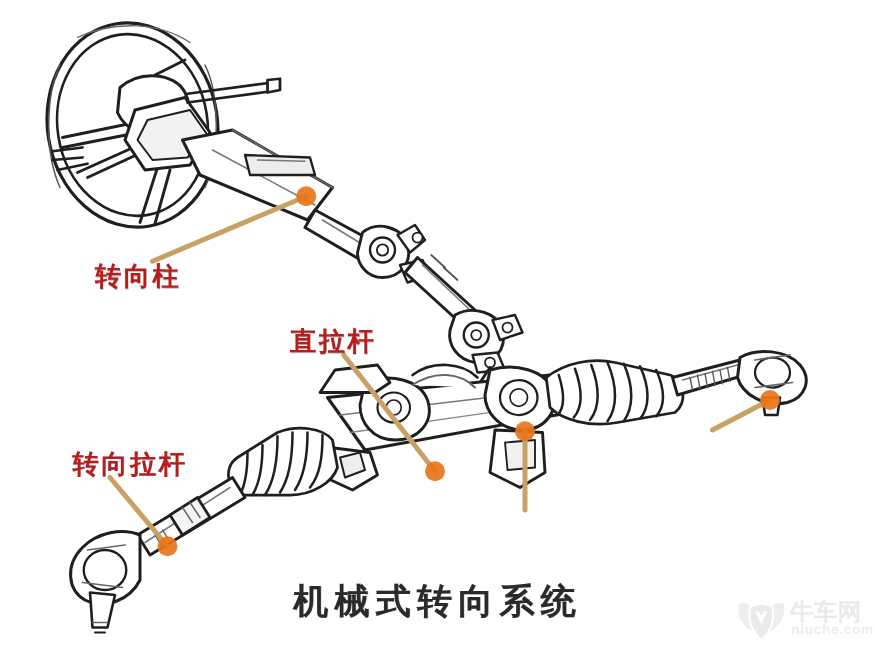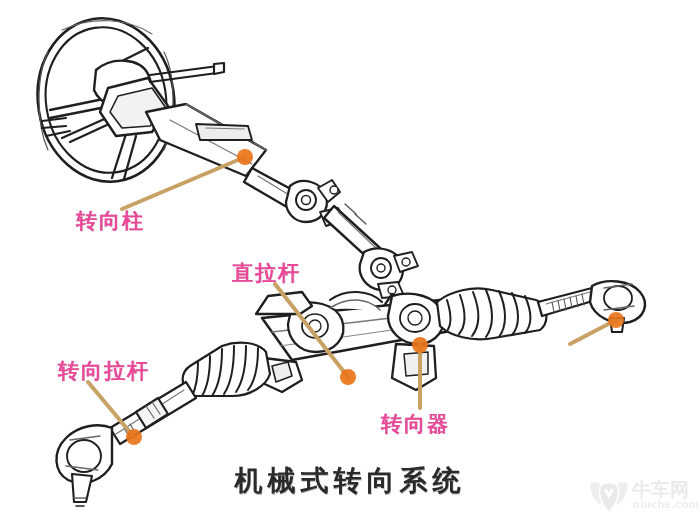--- a/index.html
+++ b/index.html
@@ -16,21 +16,21 @@
     font-family: "Liberation Serif", "DejaVu Serif", serif;
   }
   #diagram-svg {
     position: absolute;
     left: 0; top: 0;
     width: 700px;
     height: 525px;
   }
   .label {
     position: absolute;
-    color: #ec4899;
+    color: #b91c1c;
     font-family: "Liberation Serif", "DejaVu Serif", serif;
     font-weight: 700;
     font-size: 21px;
     letter-spacing: 2px;
     white-space: nowrap;
     text-shadow: 0.4px 0.4px 0 rgba(80,80,80,0.35);
   }
   #label-steering-column { left: 76px;  top: 207px; }
   #label-drag-link       { left: 232px; top: 259px; }
   #label-tie-rod         { left: 58px;  top: 357px; }
@@ -294,21 +294,20 @@
       <circle cx="616" cy="320" r="8" fill="#e8741a" opacity="0.92"></circle>
     </g>
   </svg>
 
   <div class="label" id="label-steering-column">转向柱</div>
 
   <div class="label" id="label-drag-link">直拉杆</div>
 
   <div class="label" id="label-tie-rod">转向拉杆</div>
 
-  <div class="label" id="label-steering-gear">转向器</div>
 
 
   <div id="diagram-title">机械式转向系统</div>
 
   <div id="watermark">
     <svg class="wm-logo" viewBox="0 0 42 40" xmlns="http://www.w3.org/2000/svg">
       <path d="M3 8 C 1 18 7 27 14 30 C 10 22 10 14 12 9 C 9 7 6 7 3 8 Z" fill="#c9c9c9"></path>
       <path d="M39 8 C 41 18 35 27 28 30 C 32 22 32 14 30 9 C 33 7 36 7 39 8 Z" fill="#c9c9c9"></path>
       <path d="M13 11 C 18 8 24 8 29 11 C 31 19 29 28 21 36 C 13 28 11 19 13 11 Z" fill="#bcbcbc"></path>
       <path d="M16 14 L 21 24 L 26 14 L 23 14 L 21 18 L 19 14 Z" fill="#ffffff"></path>

